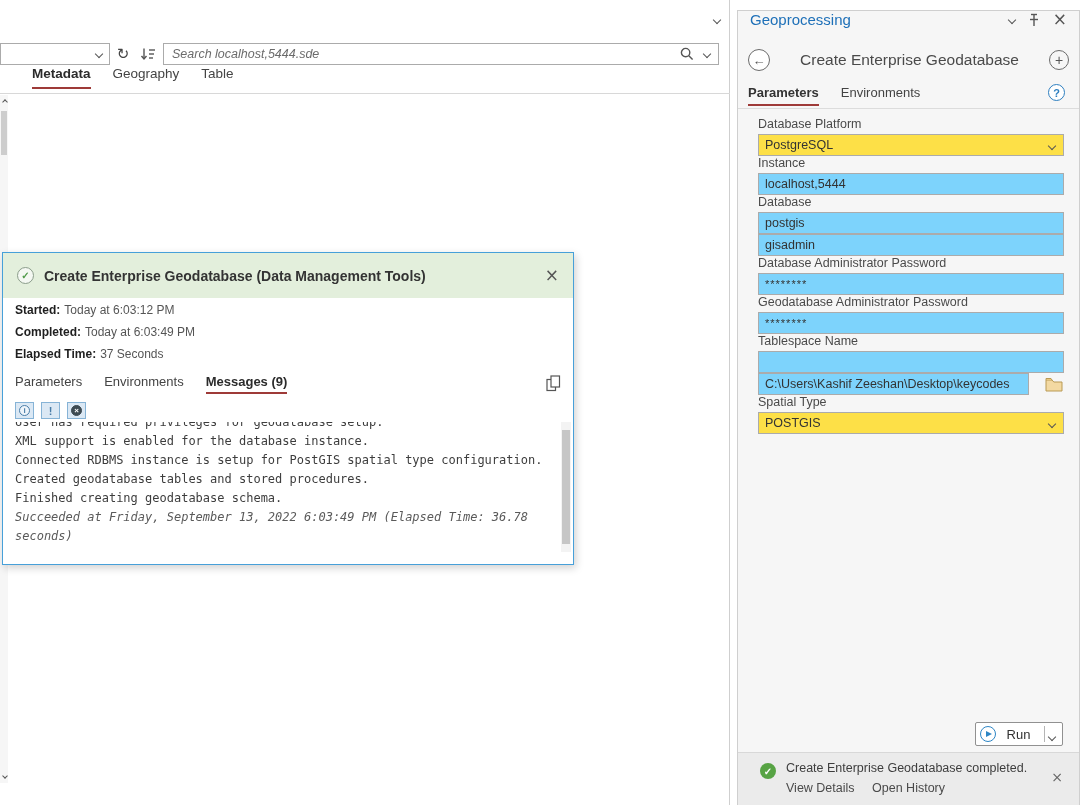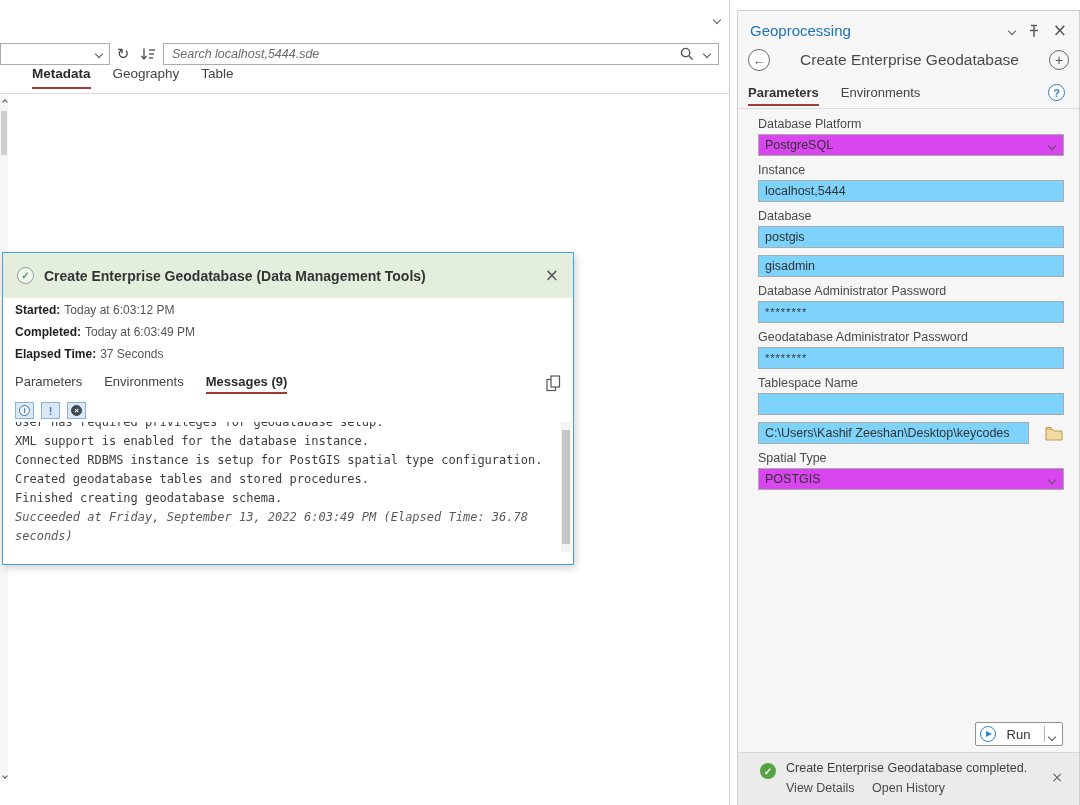--- a/index.html
+++ b/index.html
@@ -90,48 +90,48 @@
   .msg.success { font-style:italic; color:#5a5a5a; }
   .msg-scrollbar { position:absolute; right:2px; top:124px; width:10px; height:130px;
                    background:#f3f3f3; }
   .msg-thumb { position:absolute; left:1px; top:8px; width:8px; height:114px;
                background:#c6c6c6; cursor:pointer; }
 
   
   .gp-panel { position:absolute; left:737px; top:10px; width:343px; height:795px;
               background:#f6f6f6; border:1px solid #cfcfcf; border-bottom:none; }
   .gp-header { position:absolute; left:0; top:0; width:100%; height:28px;
-               display:flex; align-items:flex-end; padding:0 12px; gap:0; }
+               display:flex; align-items:flex-start; padding:0 12px; gap:0; }
   .gp-title { font-size:15px; color:#1e70b8; flex:1; }
   .gp-header-icons { display:flex; align-items:center; gap:13px; }
   .gp-header-icons > * { cursor:pointer; }
   .gp-toolrow { position:absolute; left:0; top:34px; width:100%; height:30px;
                 display:flex; align-items:center; padding:0 10px; }
   .back-circle { width:22px; height:22px; border:1.5px solid #6b6b6b; color:#555;
                  font-size:13px; cursor:pointer; background:#fff; }
   .tool-title { flex:1; text-align:center; font-size:15.5px; color:#4a4a4a; }
   .plus-circle { width:20px; height:20px; border:1.5px solid #6b6b6b; color:#555;
                  font-size:14px; cursor:pointer; background:transparent; }
   .gp-tabs { position:absolute; left:10px; top:74px; display:flex; gap:22px; }
   .gp-tab { font-size:13px; color:#444; padding-bottom:4px; cursor:pointer; }
   .gp-tab.active { font-weight:600; color:#333; border-bottom:2px solid #9e3a38; }
   .help-circle { position:absolute; right:14px; top:73px; width:17px; height:17px;
                  border:1.5px solid #2e7fc0; color:#2e7fc0; font-size:11px; font-weight:bold;
                  cursor:pointer; background:#fff; }
   .gp-divider { position:absolute; left:0; top:97px; width:100%; height:1px; background:#dcdcdc; }
 
   .gp-form { position:absolute; left:20px; top:106px; width:306px; }
-  .field { margin-bottom:7px; }
+  .field { }
   .field .flabel { display:block; font-size:12.5px; color:#4a4a4a; margin-bottom:3px; }
   .field input { width:100%; height:22px; border:1px solid #ababab; background:#7dd3fc;
                  font-family:"Liberation Sans", sans-serif; font-size:12.5px; color:#333;
                  padding:0 6px; outline:none; }
   .field input.pwd { font-size:11px; letter-spacing:1px; }
   .fake-select { position:relative; width:100%; height:22px; border:1px solid #ababab;
-                 background:#d946ef; font-size:12.5px; color:#333; display:flex;
+                 background:#fde047; font-size:12.5px; color:#333; display:flex;
                  align-items:center; padding:0 20px 0 6px; cursor:pointer; }
   .fake-select .chev { position:absolute; right:8px; top:8px; }
   .auth-row { display:flex; align-items:center; gap:16px; }
   .auth-row input { width:280px; }
   .browse-btn { width:20px; height:20px; border:none; background:transparent;
                 cursor:pointer; padding:0; display:flex; align-items:center; justify-content:center; }
 
   .run-row { position:absolute; right:16px; top:711px; }
   .run-btn { width:88px; height:24px; background:#fff; border:1px solid #919191;
              border-radius:2px; display:flex; align-items:center; padding:0 4px; cursor:pointer; }

